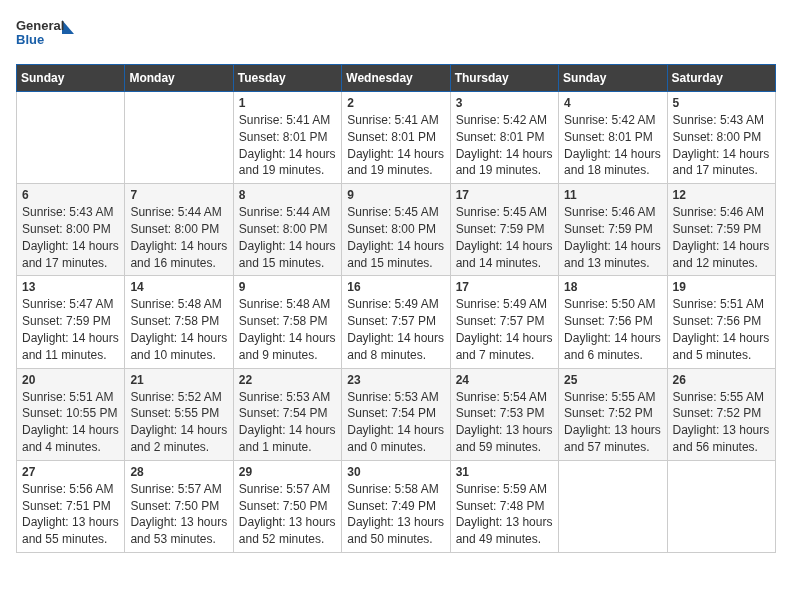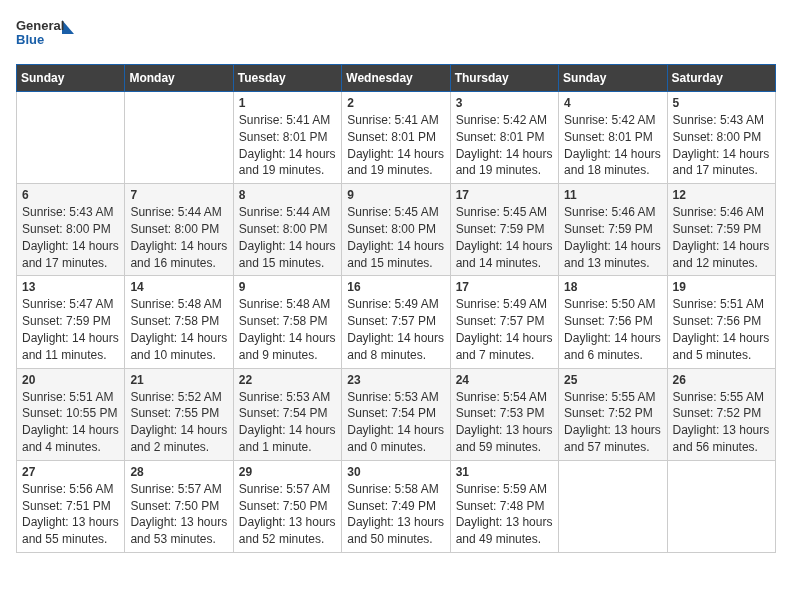--- a/index.html
+++ b/index.html
@@ -230,21 +230,21 @@
       <tr>
         <td>
           <span class="day-number">20</span>
           <div class="day-info">Sunrise: 5:51 AM
 Sunset: 10:55 PM
 Daylight: 14 hours and 4 minutes.</div>
         </td>
         <td>
           <span class="day-number">21</span>
           <div class="day-info">Sunrise: 5:52 AM
-Sunset: 7:55 PM
+Sunset: 5:55 PM
 Daylight: 14 hours and 2 minutes.</div>
         </td>
         <td>
           <span class="day-number">22</span>
           <div class="day-info">Sunrise: 5:53 AM
 Sunset: 7:54 PM
 Daylight: 14 hours and 1 minute.</div>
         </td>
         <td>
           <span class="day-number">23</span>

